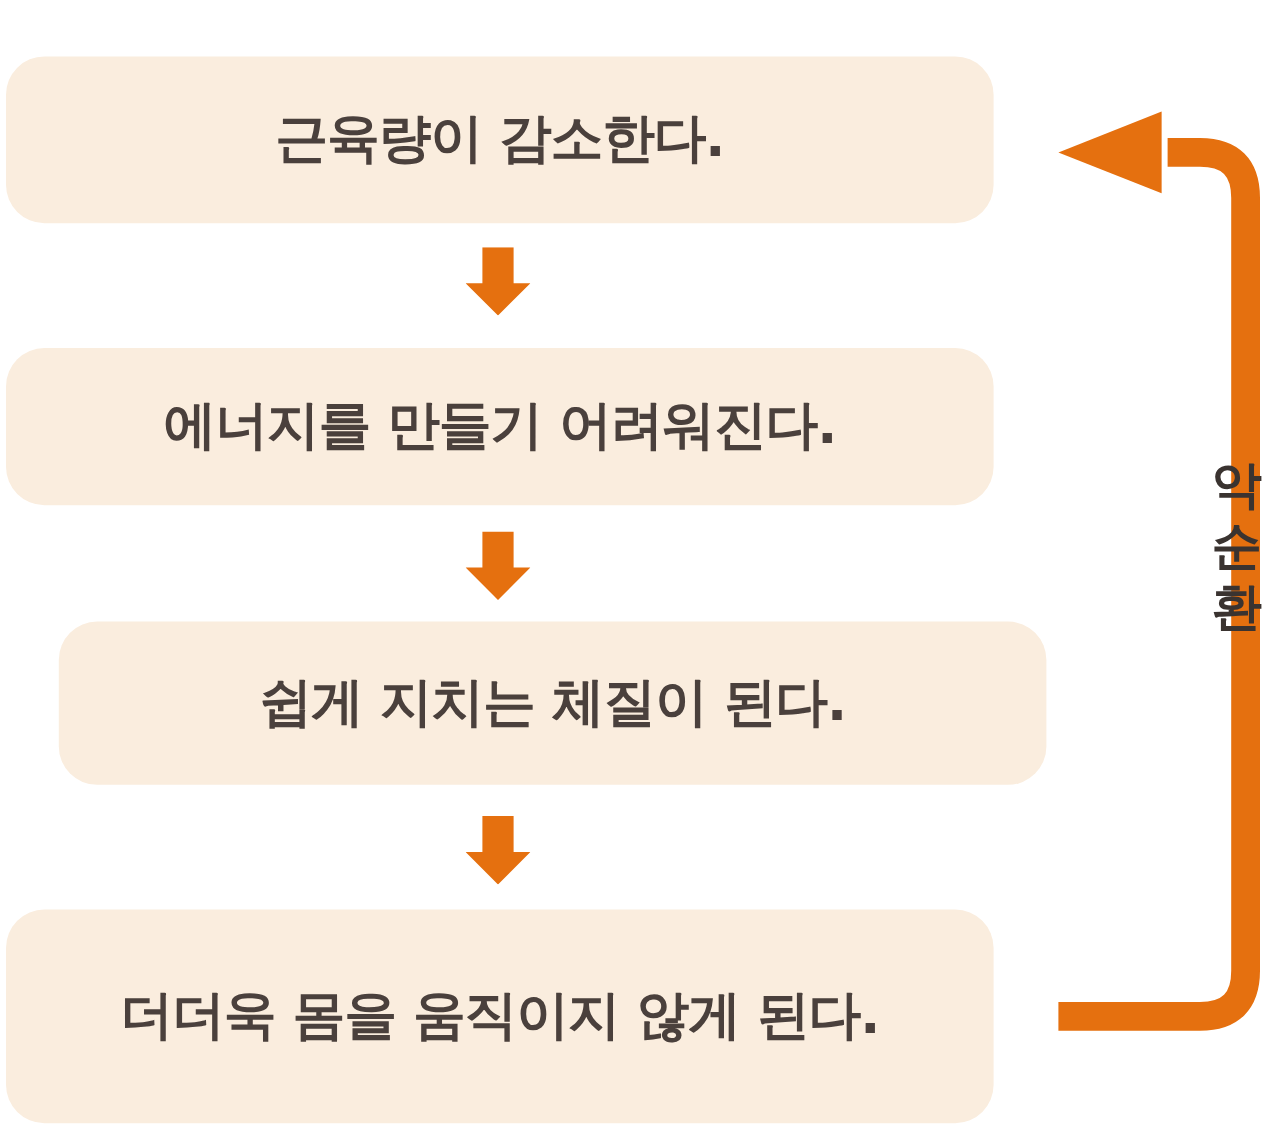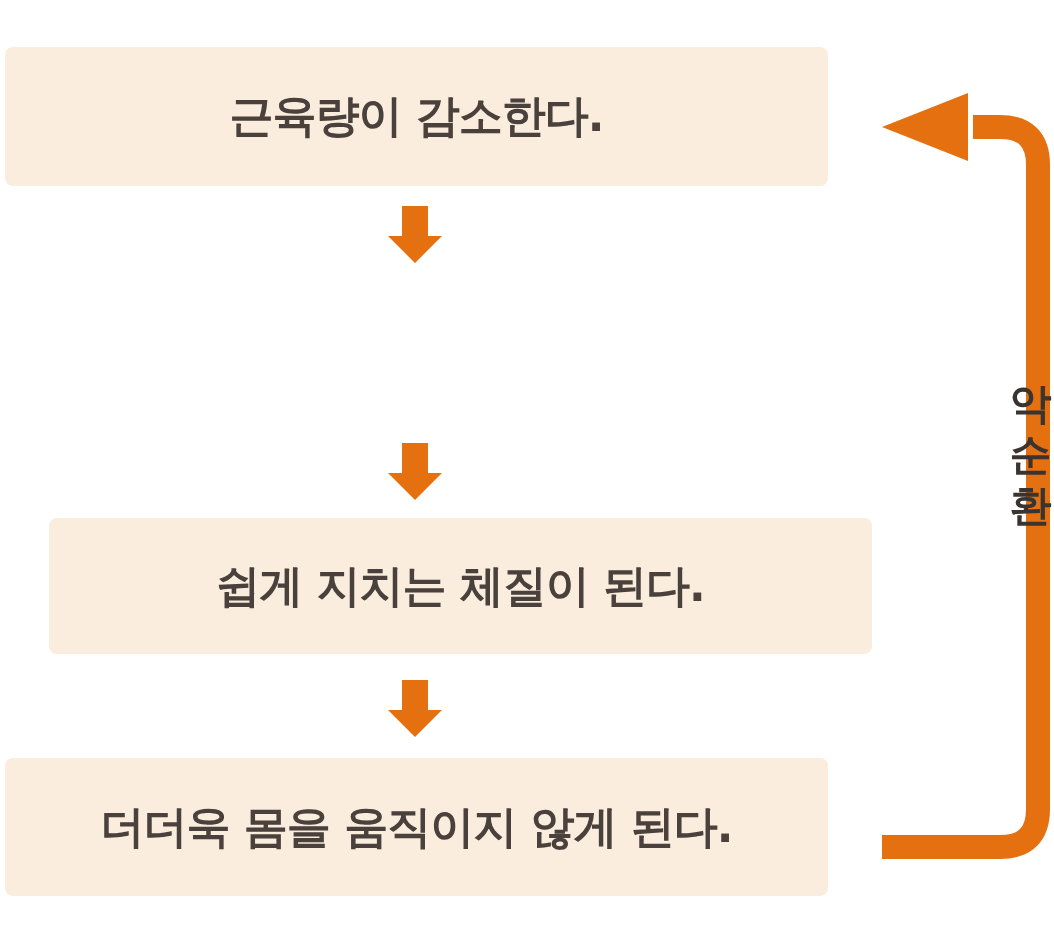--- a/index.html
+++ b/index.html
@@ -17,40 +17,40 @@
     position: relative;
     width: 1054px;
     height: 945px;
     background: #ffffff;
   }
   .step-box {
     position: absolute;
     left: 5px;
     width: 823px;
     background: #FAEDDE;
-    border-radius: 8px;
+    border-radius: 32px;
     display: flex;
     align-items: center;
     justify-content: center;
     box-sizing: border-box;
   }
   .step-label {
     font-size: 44px;
     font-weight: 700;
     color: #4A403C;
     letter-spacing: -1px;
     line-height: 1.2;
     white-space: nowrap;
     text-align: center;
     font-family: "DejaVu Sans", "Liberation Sans", sans-serif;
   }
   #box-0 { top: 47px;  height: 139px; }
   #box-1 { top: 290px; height: 131px; }
   #box-2 { top: 518px; height: 136px; margin-left: 44px; }
-  #box-3 { top: 758px; height: 138px; }
+  #box-3 { top: 758px; height: 178px; }
 
   .down-arrow {
     position: absolute;
     left: 388px;
     width: 54px;
     height: 57px;
   }
   #arrow-0 { top: 206px; }
   #arrow-1 { top: 443px; }
   #arrow-2 { top: 680px; }
@@ -82,20 +82,23 @@
 </style>
 </head>
 <body>
 
 <div id="diagram">
 
   <div class="step-box" id="box-0">
     <div class="step-label">근육량이 감소한다.</div>
   </div>
 
+  <div class="step-box" id="box-1">
+    <div class="step-label">에너지를 만들기 어려워진다.</div>
+  </div>
 
   <div class="step-box" id="box-2">
     <div class="step-label">쉽게 지치는 체질이 된다.</div>
   </div>
 
   <div class="step-box" id="box-3">
     <div class="step-label">더더욱 몸을 움직이지 않게 된다.</div>
   </div>
 
   <div class="down-arrow" id="arrow-0">

